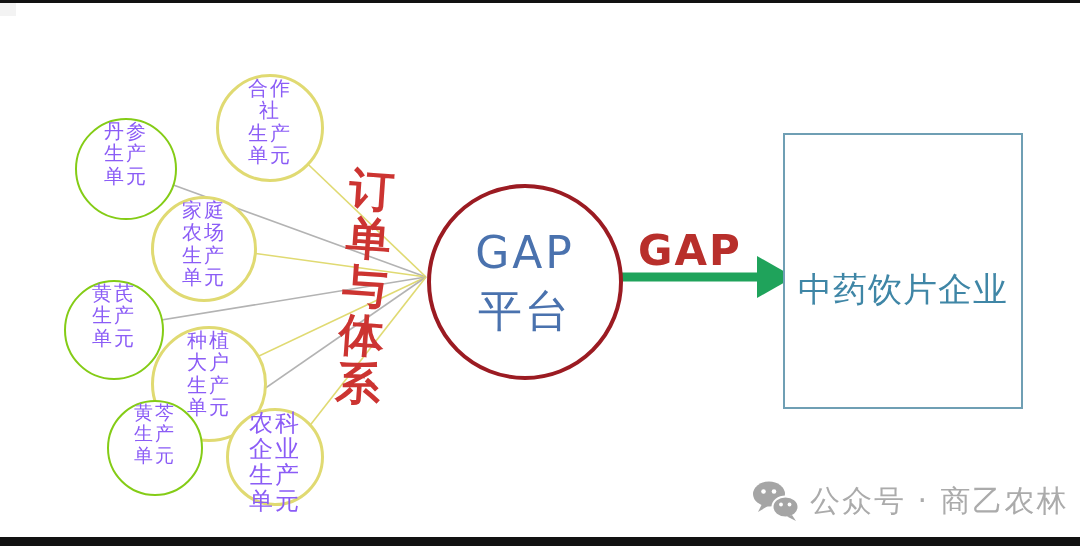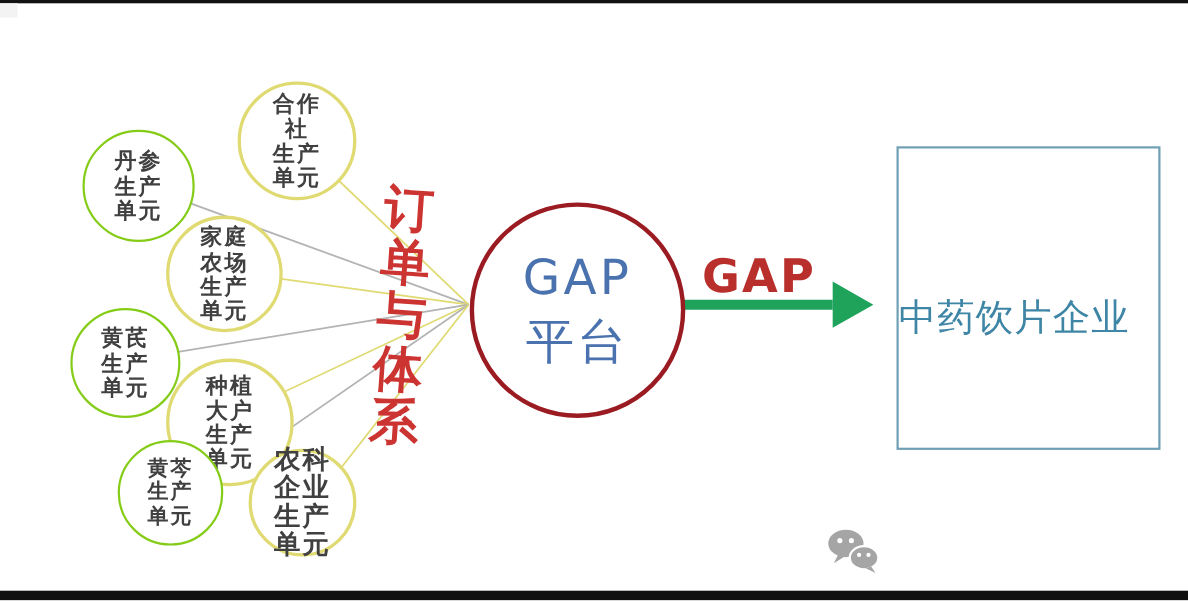--- a/index.html
+++ b/index.html
@@ -17,26 +17,25 @@
   #corner-artifact { position: absolute; left: 0; top: 3px; width: 16px; height: 13px; background: #f3f3f3; }
 
   #wires { position: absolute; left: 0; top: 0; z-index: 1; }
 
   .unit {
     position: absolute;
     z-index: 2;
     background: #ffffff;
     border-radius: 50%;
     display: flex;
-    align-items: center;
     justify-content: center;
     text-align: center;
     white-space: pre-line;
-    color: #404040;
-    font-weight: 700;
+    color: #8b5cf6;
+    font-weight: 400;
     font-size: 20px;
     line-height: 1.12;
     letter-spacing: 2px;
   }
   .unit.gray   { border: 2px solid #84cc16; }
   .unit.yellow { border: 3px solid #e0da72; }
 
   #unit-danshen      { left: 75px;  top: 118px; width: 98px;  height: 98px; }
   #unit-cooperative  { left: 216px; top: 74px;  width: 102px; height: 102px; }
   #unit-family-farm  { left: 151px; top: 196px; width: 100px; height: 100px; }
@@ -102,22 +101,21 @@
     width: 240px;
     height: 276px;
     box-sizing: border-box;
     border: 2px solid #6f9fb4;
     background: #ffffff;
     display: flex;
     flex-direction: column;
     justify-content: center;
     padding-top: 36px;
     gap: 42px;
-    text-align: left;
-    margin-left: 32px;
+    text-align: center;
   }
   .box-line {
     color: #3f86a6;
     font-size: 34px;
     font-weight: 500;
     letter-spacing: 1px;
     line-height: 1;
   }
   .box-line .suffix { color: #1a1a1a; }
 
@@ -224,17 +222,18 @@
     <svg width="48" height="42" viewBox="0 0 48 42">
       <ellipse cx="17" cy="14" rx="16" ry="12.5" fill="#a5a5a5"></ellipse>
       <path d="M10 24 L6 32 L16 26 Z" fill="#a5a5a5"></path>
       <circle cx="11.5" cy="11.5" r="2.3" fill="#ffffff"></circle>
       <circle cx="22" cy="11.5" r="2.3" fill="#ffffff"></circle>
       <ellipse cx="33.5" cy="27" rx="13" ry="10.5" fill="#a5a5a5" stroke="#ffffff" stroke-width="2"></ellipse>
       <path d="M40 35 L44 41 L35 36.5 Z" fill="#a5a5a5"></path>
       <circle cx="29" cy="24.5" r="1.9" fill="#ffffff"></circle>
       <circle cx="37.5" cy="24.5" r="1.9" fill="#ffffff"></circle>
     </svg>
+    <span id="watermark-text">公众号 · 商乙农林</span>
   </div>
 
   <div id="bottom-bar" class="bar"></div>
 
 </div>
 
 </body></html>

